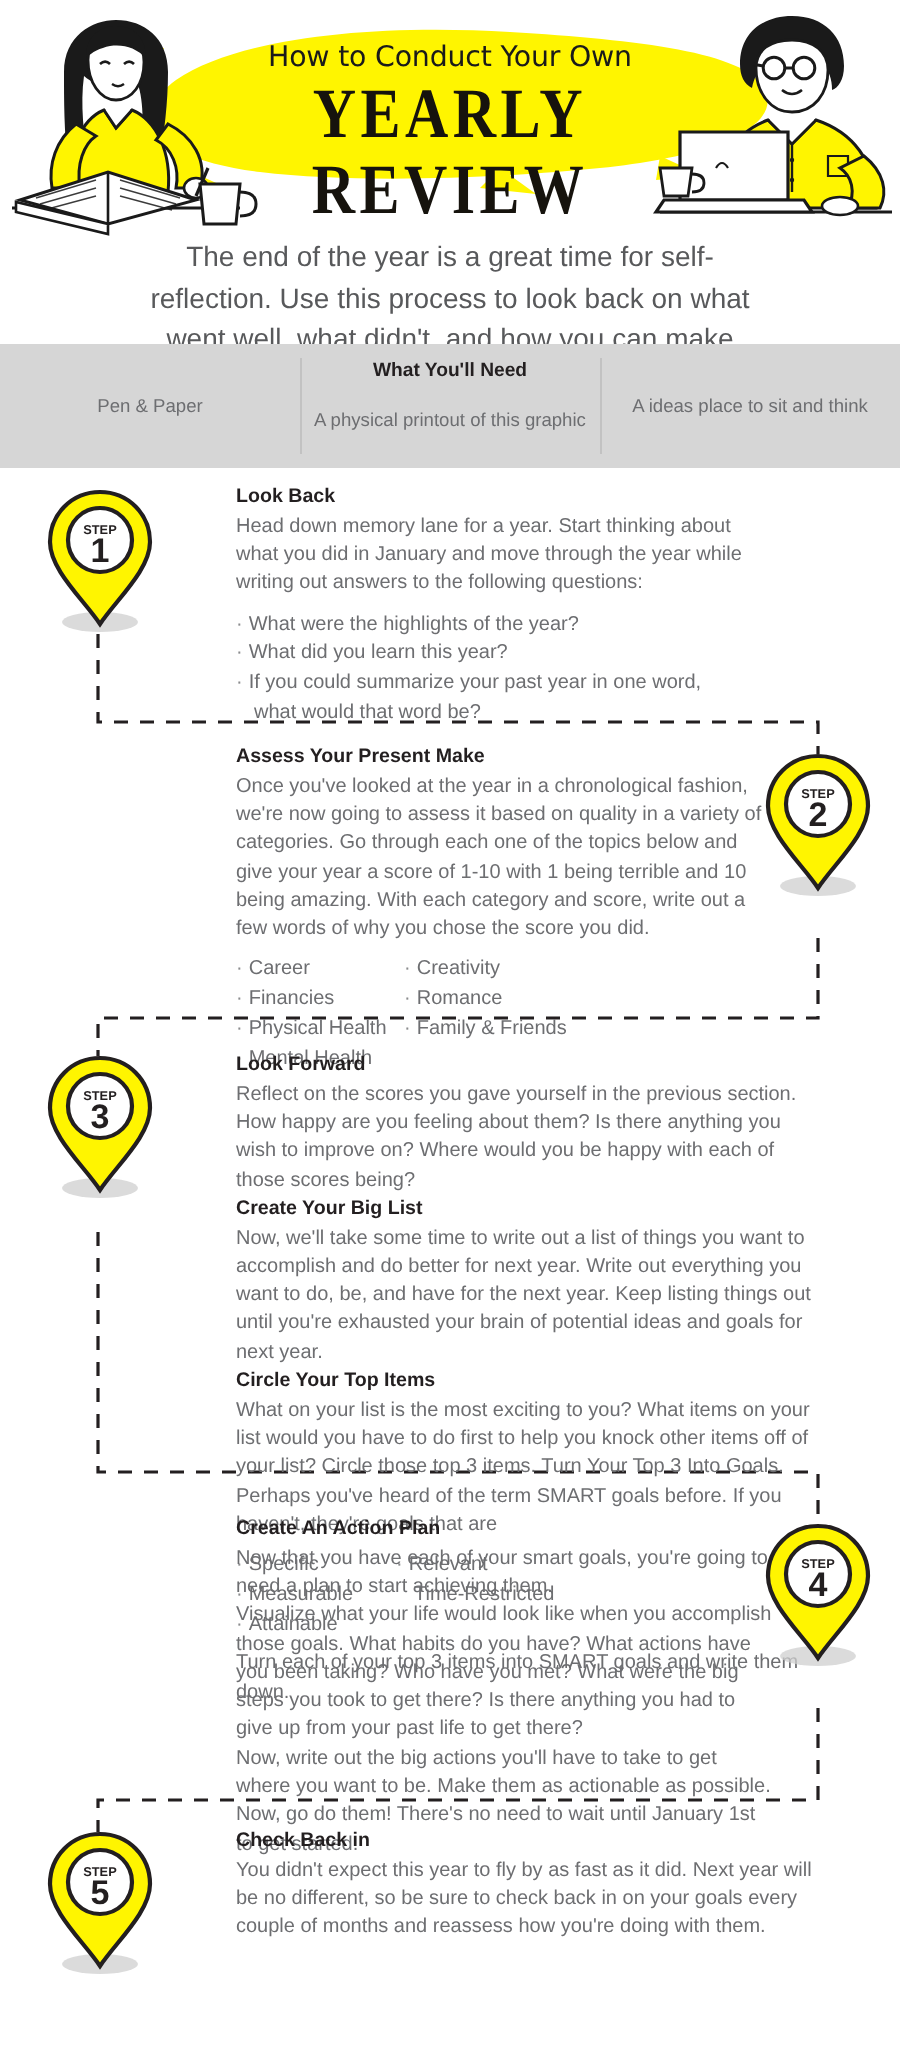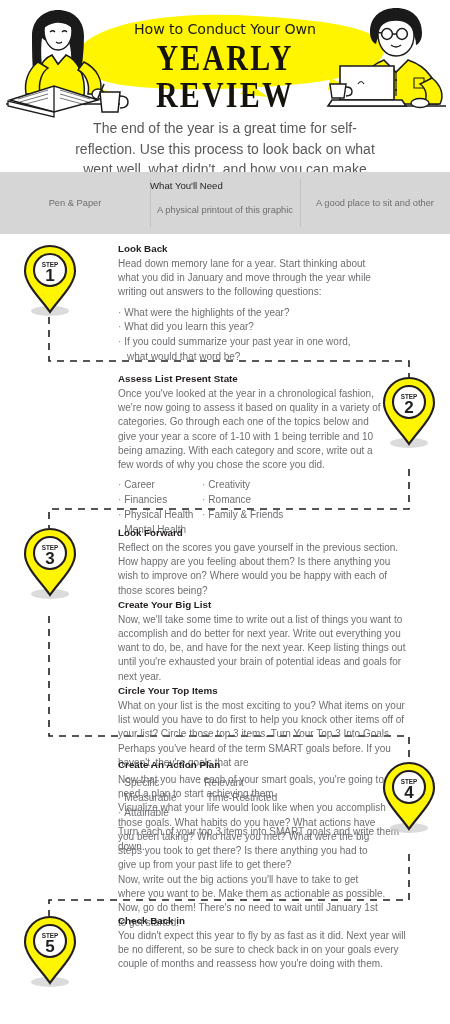--- a/index.html
+++ b/index.html
@@ -86,22 +86,23 @@
   .needs-col + .needs-col::before {
     content: "";
     position: absolute;
     left: 0; top: 7px; bottom: 7px;
     width: 1px;
     background: #c2c2c2;
   }
   .needs-heading {
     position: absolute;
     top: 8px; left: 0; right: 0;
+    text-align: center;
     font-size: 9.6px;
-    font-weight: normal;
+    font-weight: bold;
     color: #231f20;
   }
   .needs-text {
     font-size: 9.3px;
     line-height: 1.35;
     color: #6d6e71;
     text-align: center;
   }
   .needs-col.has-heading .needs-text { margin-top: 14px; }
 
@@ -278,21 +279,21 @@
 
   <div class="needs-bar">
     <div class="needs-col">
       <div class="needs-text">Pen &amp; Paper</div>
     </div>
     <div class="needs-col has-heading">
       <div class="needs-heading">What You'll Need</div>
       <div class="needs-text">A physical printout of this graphic</div>
     </div>
     <div class="needs-col">
-      <div class="needs-text">A good place to sit and other</div>
+      <div class="needs-text">A ideas place to sit and think</div>
     </div>
   </div>
 
   <div class="flow">
 
     <svg class="dash-layer" viewBox="0 0 450 790">
       <g fill="none" stroke="#231f20" stroke-width="1.6" stroke-dasharray="7 6" stroke-linecap="butt">
 
         <path d="M49 83 L49 127 L409 127 L409 143"></path>
 
@@ -326,21 +327,21 @@
 
     <div class="step" style="top:0; left:0;">
       <svg class="pin" style="left:381px; top:140px;" viewBox="0 0 56 74">
         <ellipse cx="28" cy="69" rx="19" ry="5" fill="#cfcfcf" opacity="0.75"></ellipse>
         <path d="M28 4 C14 4, 3 15, 3 29 C3 43, 20 58, 28 70 C36 58, 53 43, 53 29 C53 15, 42 4, 28 4 Z" fill="#fff500" stroke="#231f20" stroke-width="2.1"></path>
         <circle cx="28" cy="28" r="16" fill="#ffffff" stroke="#231f20" stroke-width="2.1"></circle>
         <text x="28" y="25" text-anchor="middle" font-family="Liberation Sans, sans-serif" font-size="6.4" font-weight="bold" fill="#231f20">STEP</text>
         <text x="28" y="39" text-anchor="middle" font-family="Liberation Sans, sans-serif" font-size="17" font-weight="bold" fill="#231f20">2</text>
       </svg>
       <div class="body-col" style="left:88px; top:138px;">
-        <div class="sec-title">Assess List Present State</div>
+        <div class="sec-title">Assess Your Present Make</div>
         <div class="sec-body">Once you've looked at the year in a chronological fashion, we're now going to assess it based on quality in a variety of categories. Go through each one of the topics below and give your year a score of 1-10 with 1 being terrible and 10 being amazing. With each category and score, write out a few words of why you chose the score you did.</div>
         <div class="bullets">
           <div class="bcol">
             <div class="bullet"><span class="dot">·</span><span>Career</span></div>
             <div class="bullet"><span class="dot">·</span><span>Financies</span></div>
             <div class="bullet"><span class="dot">·</span><span>Physical Health</span></div>
             <div class="bullet"><span class="dot">·</span><span>Mental Health</span></div>
           </div>
           <div class="bcol">
             <div class="bullet"><span class="dot">·</span><span>Creativity</span></div>

